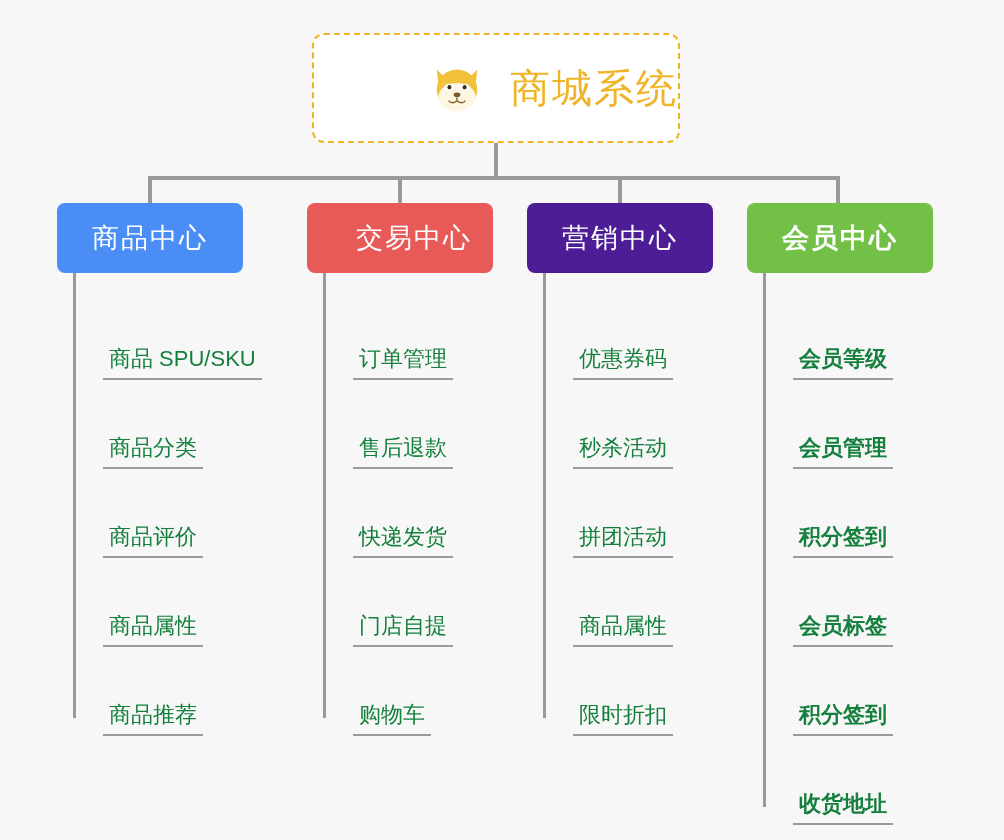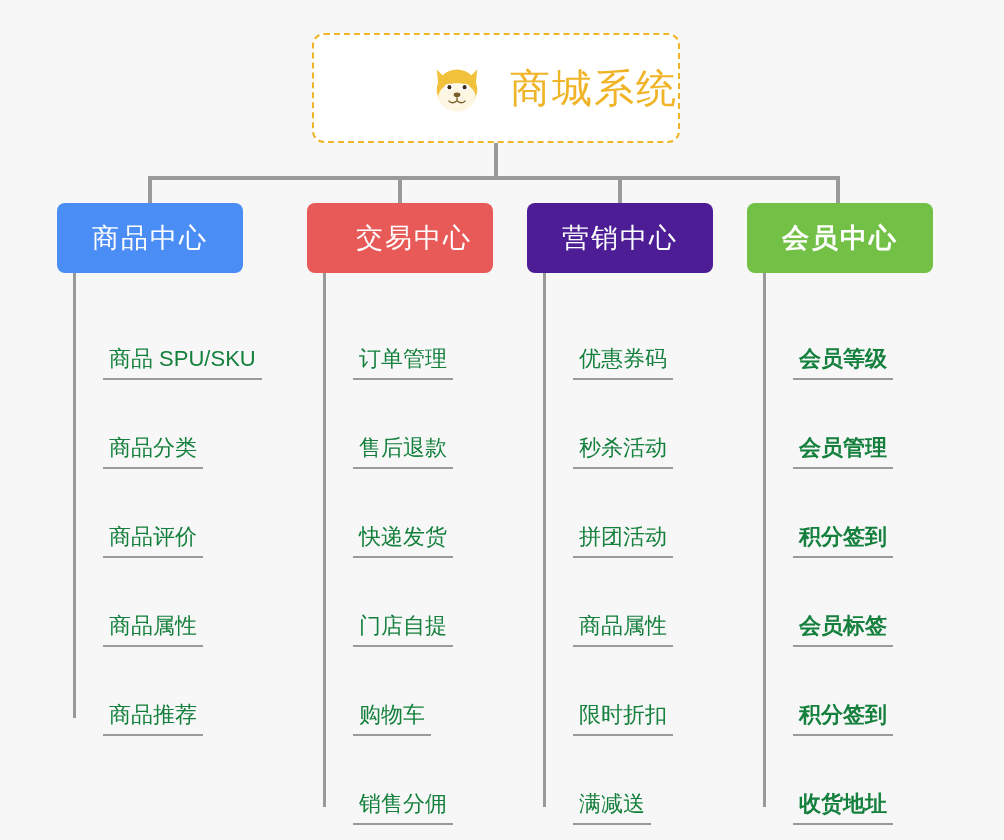--- a/index.html
+++ b/index.html
@@ -185,23 +185,20 @@
         </div>
       <div class="leaf-item">
           <span class="leaf-text">快递发货</span>
         </div>
       <div class="leaf-item">
           <span class="leaf-text">门店自提</span>
         </div>
       <div class="leaf-item">
           <span class="leaf-text">购物车</span>
         </div>
-      <div class="leaf-item">
-          <span class="leaf-text">销售分佣</span>
-        </div>
     </div>
   </div>
 
   <div class="column col-2">
     <div class="cat-box" style="background:#4c1d95;">
       <span>营销中心</span>
     </div>
     <div class="leaf-list">
       <div class="leaf-item">
           <span class="leaf-text">优惠券码</span>
@@ -211,23 +208,20 @@
         </div>
       <div class="leaf-item">
           <span class="leaf-text">拼团活动</span>
         </div>
       <div class="leaf-item">
           <span class="leaf-text">商品属性</span>
         </div>
       <div class="leaf-item">
           <span class="leaf-text">限时折扣</span>
         </div>
-      <div class="leaf-item">
-          <span class="leaf-text">满减送</span>
-        </div>
     </div>
   </div>
 
   <div class="column col-3">
     <div class="cat-box" style="background:#72c045;">
       <span>会员中心</span>
     </div>
     <div class="leaf-list">
       <div class="leaf-item">
           <span class="leaf-text">会员等级</span>

